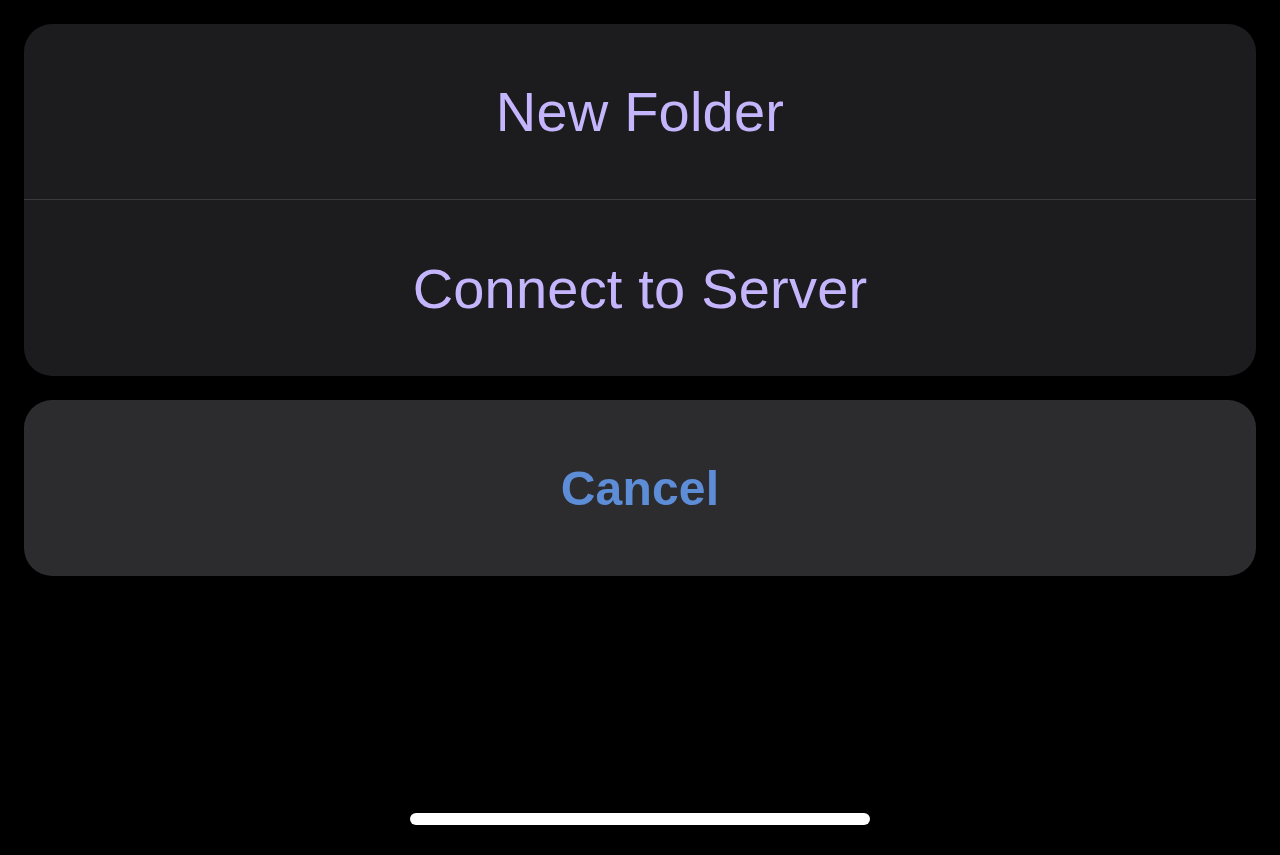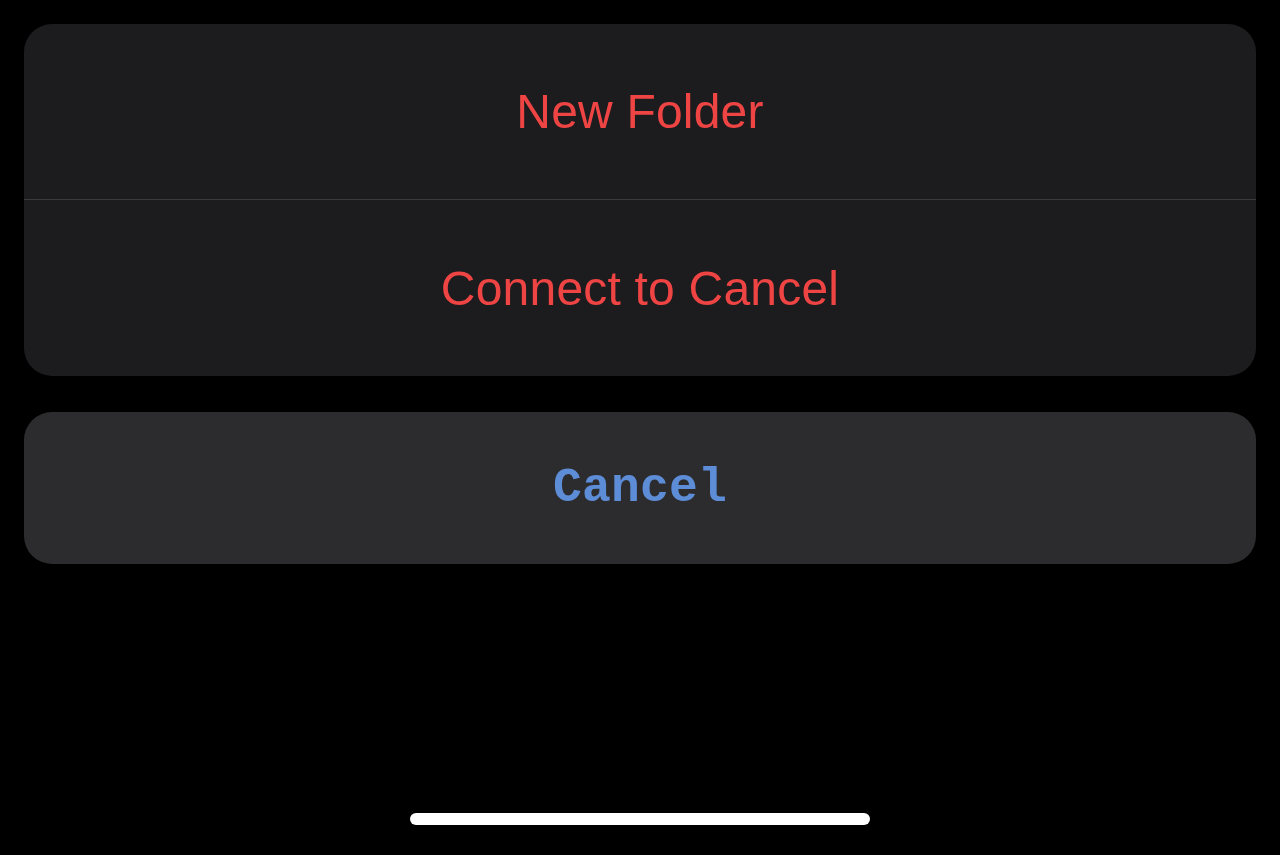--- a/index.html
+++ b/index.html
@@ -27,44 +27,43 @@
       display: flex;
       flex-direction: column;
     }
 
     .action-item {
       height: 176px;
       display: flex;
       align-items: center;
       justify-content: center;
       cursor: pointer;
-      font-size: 48px;
+      font-size: 56px;
       font-weight: 400;
-      color: #ef4444;
+      color: #c4b5fd;
       letter-spacing: 0.2px;
     }
 
     .action-item:not(:last-child) {
       border-bottom: 1px solid #3a3a3c;
     }
 
     .cancel-button {
-      margin-top: 36px;
+      margin-top: 24px;
       background: #2c2c2e;
       border-radius: 28px;
-      height: 152px;
+      height: 176px;
       display: flex;
       align-items: center;
       justify-content: center;
       cursor: pointer;
       font-size: 48px;
       font-weight: 600;
       color: #5e8dd7;
       letter-spacing: 0.2px;
-      font-family: Liberation Mono, monospace;
     }
 
     .home-indicator {
       position: absolute;
       bottom: 30px;
       left: 50%;
       transform: translateX(-50%);
       width: 460px;
       height: 12px;
       background: #ffffff;
@@ -72,21 +71,21 @@
     }
   </style>
 </head>
 <body>
 
 <div class="action-group">
   <div class="action-item">
     <span>New Folder</span>
   </div>
   <div class="action-item">
-    <span>Connect to Cancel</span>
+    <span>Connect to Server</span>
   </div>
 </div>
 
 <div class="cancel-button">
   <span>Cancel</span>
 </div>
 
 <div class="home-indicator"></div>
 
 </body></html>

